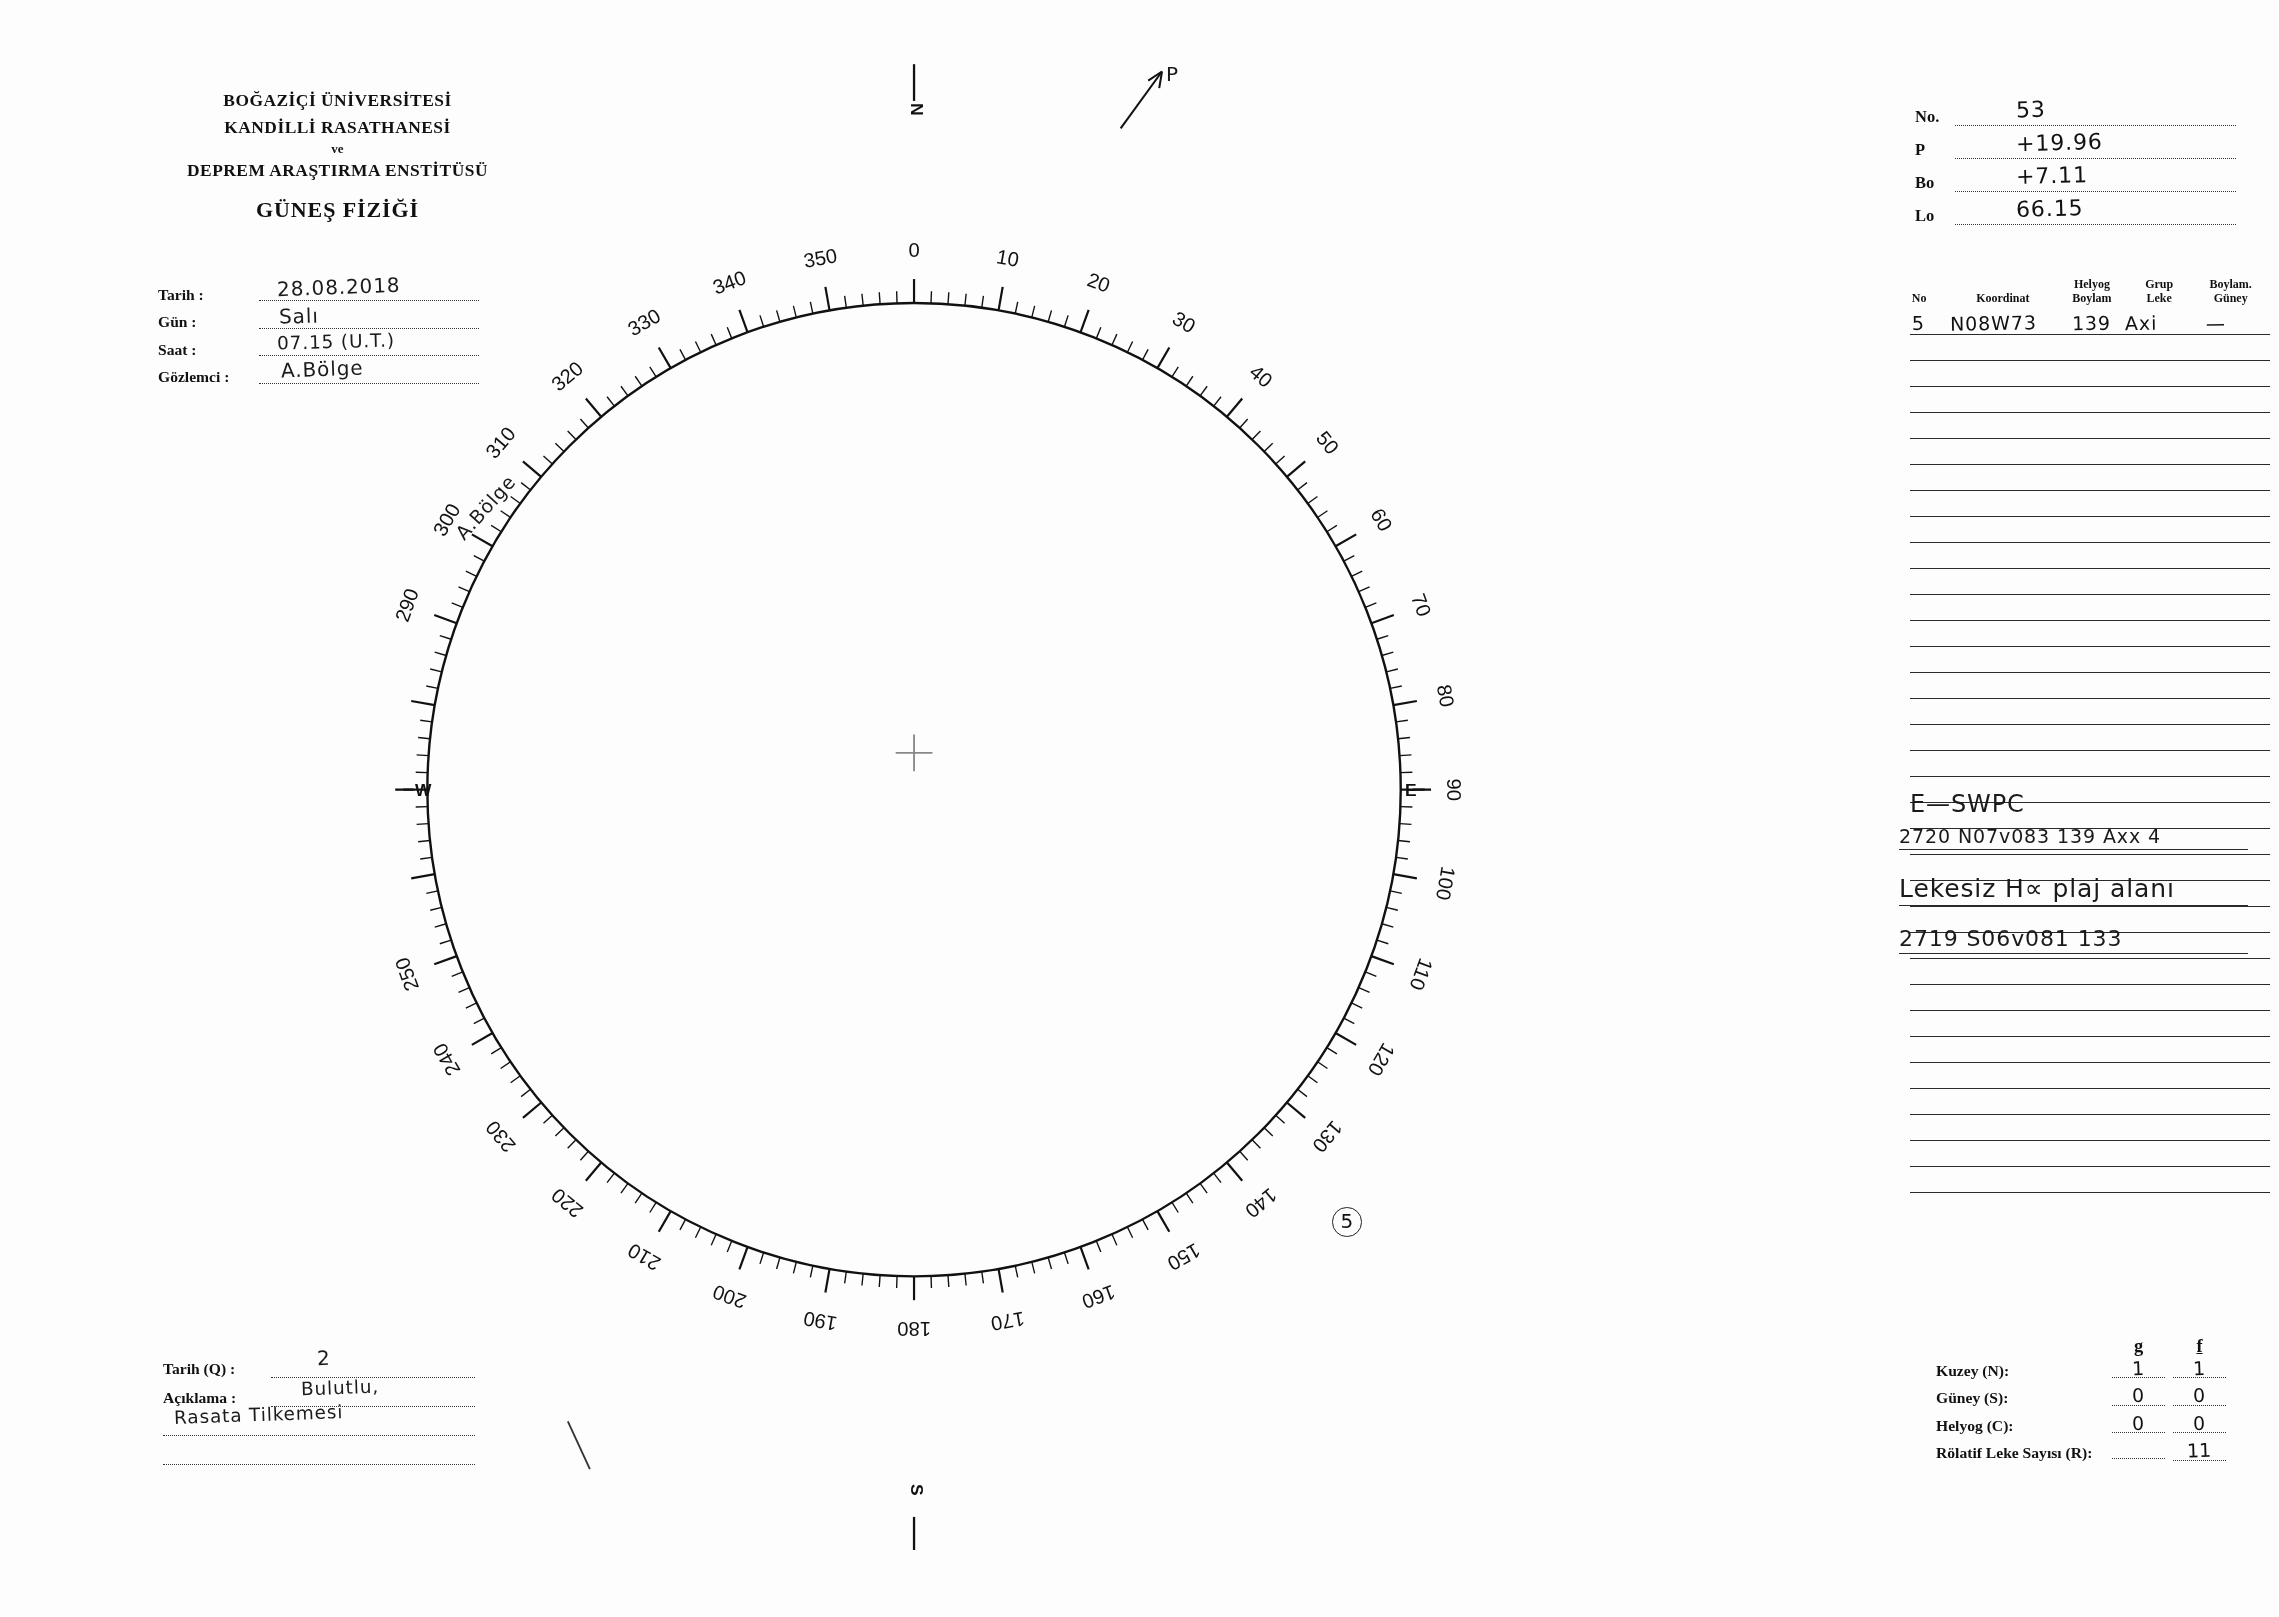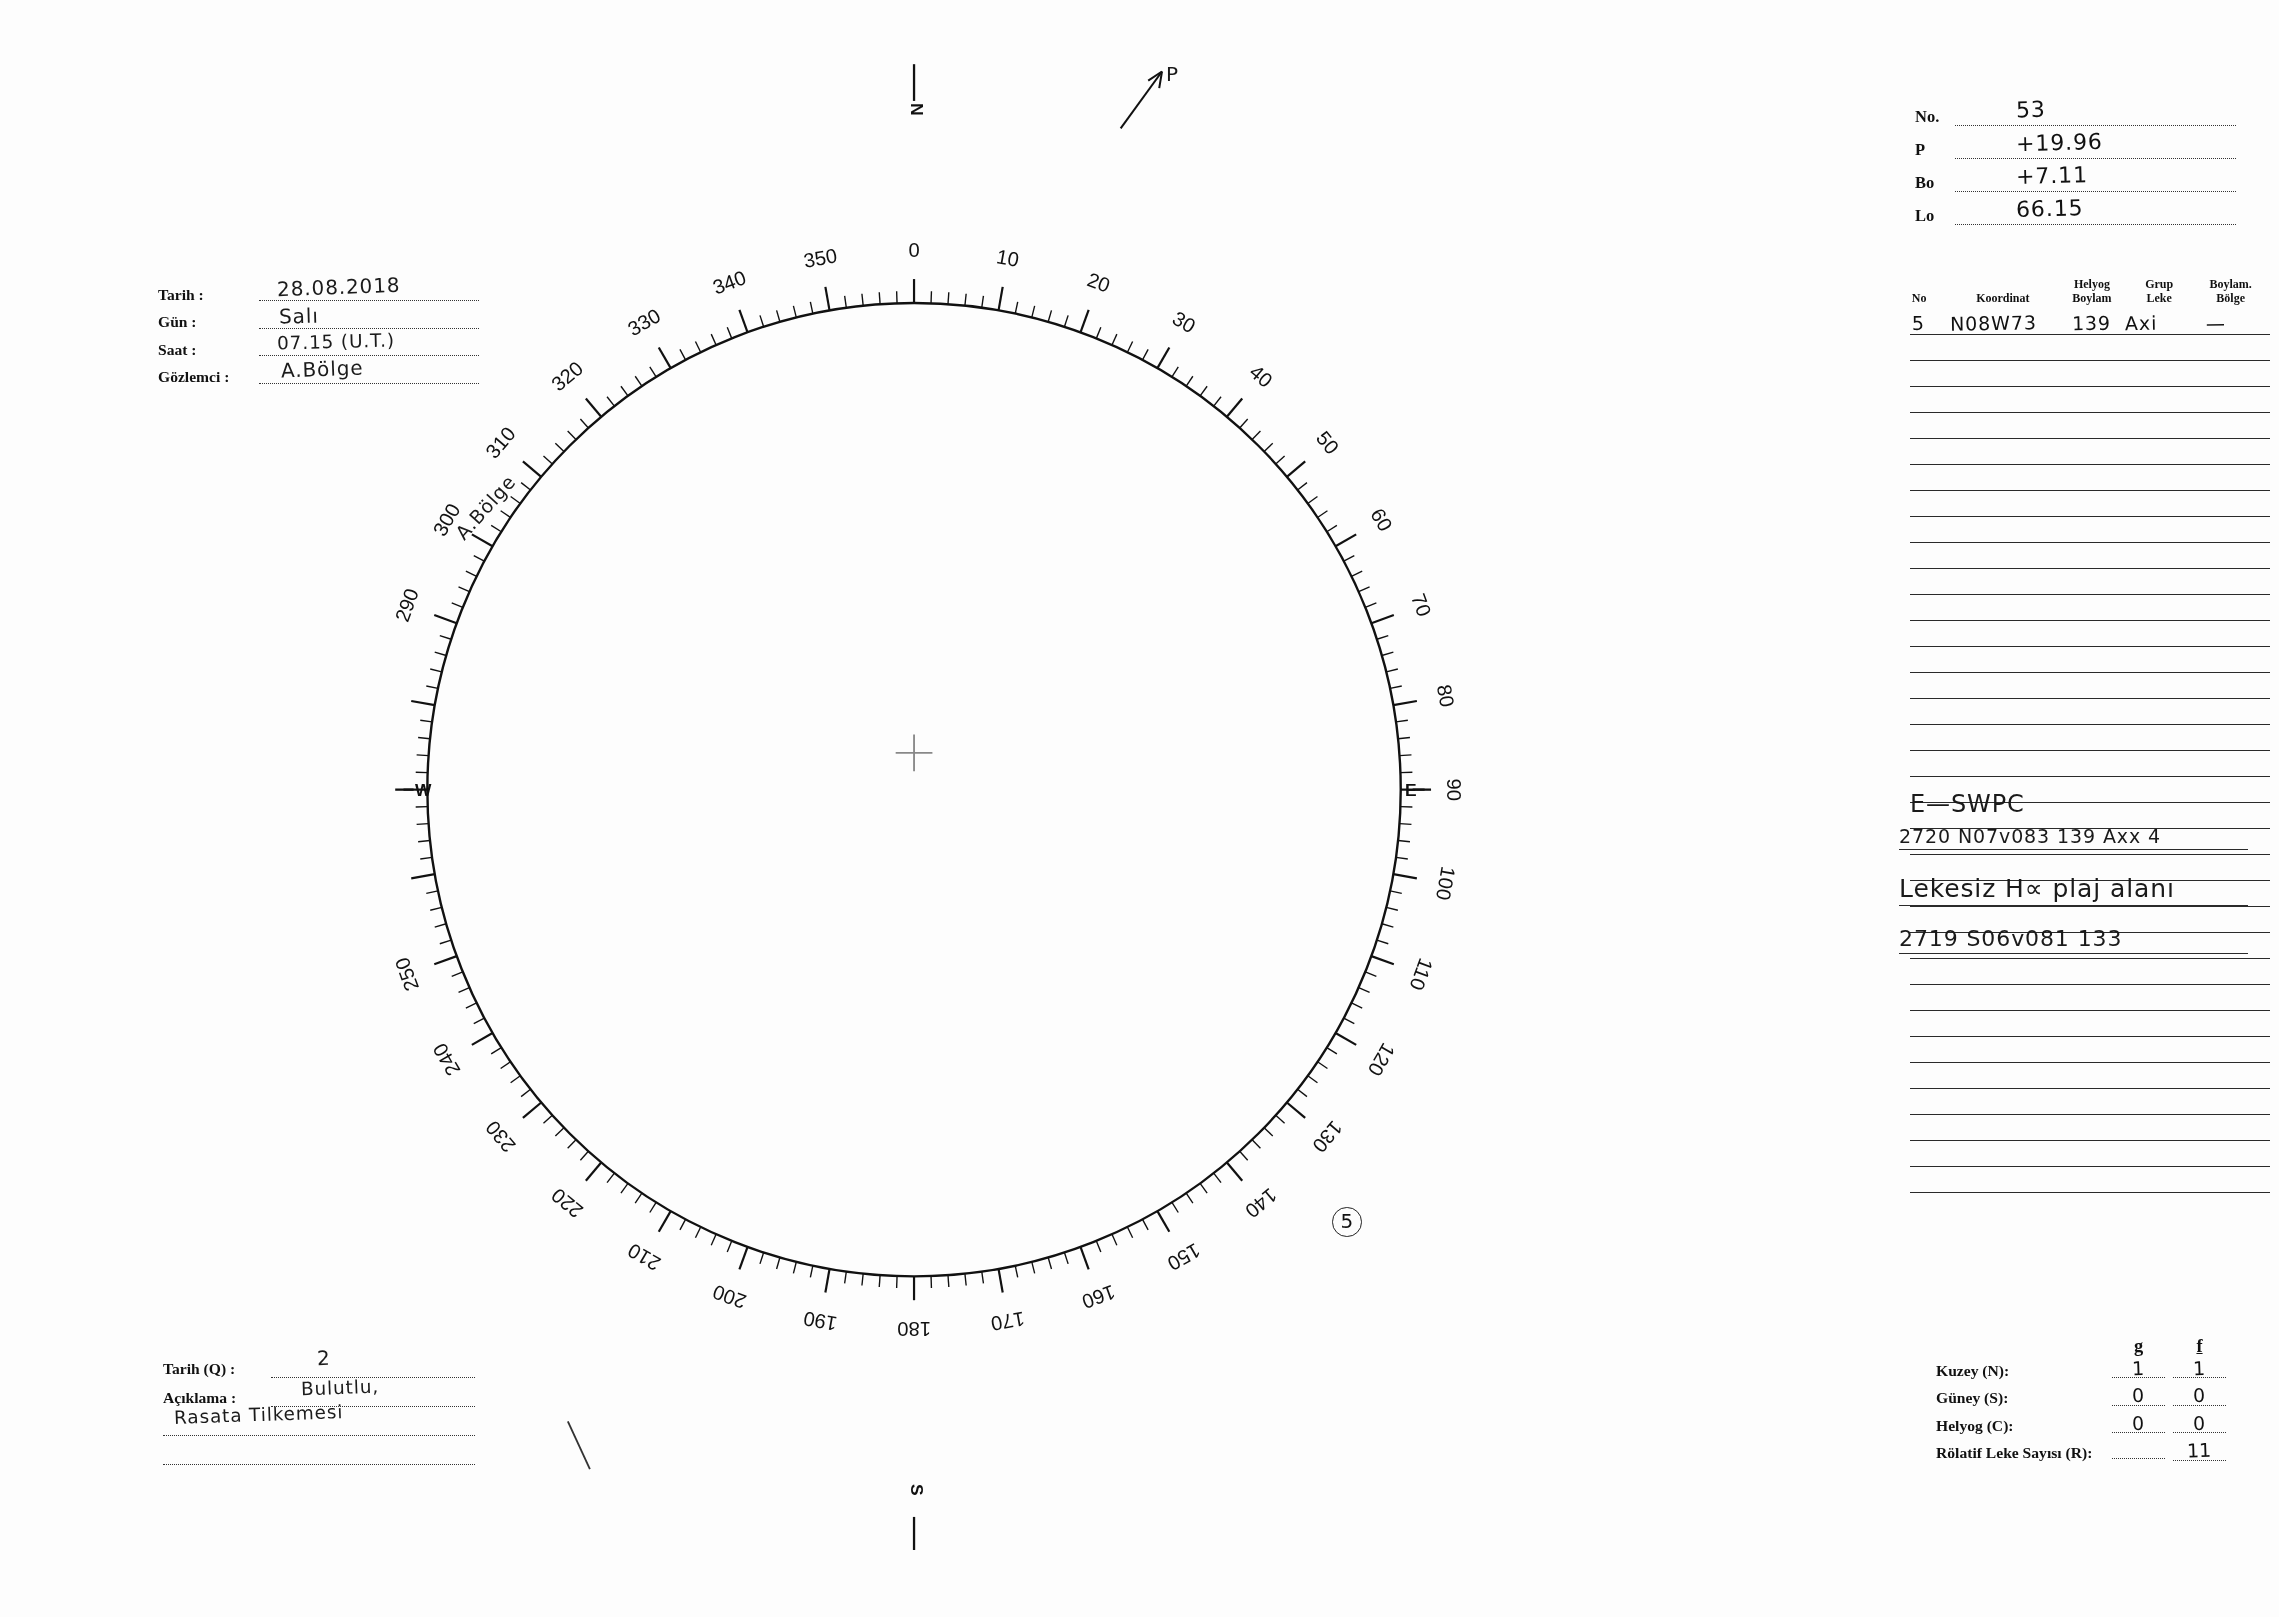--- a/index.html
+++ b/index.html
@@ -278,20 +278,27 @@
     border-radius: 50%;
     text-align: center;
     line-height: 26px;
   }
 </style>
 </head>
 <body>
 
 <div class="sheet">
 
+  <div class="inst-block">
+    <div class="inst-line">BOĞAZİÇİ ÜNİVERSİTESİ</div>
+    <div class="inst-line">KANDİLLİ RASATHANESİ</div>
+    <div class="inst-ve">ve</div>
+    <div class="inst-line">DEPREM ARAŞTIRMA ENSTİTÜSÜ</div>
+    <div class="inst-title">GÜNEŞ FİZİĞİ</div>
+  </div>
 
   <div class="form-block">
     <div class="form-row">
       <span class="form-label">Tarih :</span>
       <span class="form-dots"></span>
       <span class="hand" style="left:119px; top:-5.5px;">28.08.2018</span>
     </div>
     <div class="form-row">
       <span class="form-label">Gün :</span>
       <span class="form-dots"></span>
@@ -621,21 +628,21 @@
       <div class="c-hel">
         <div>Helyog</div>
         <div>Boylam</div>
       </div>
       <div class="c-grup">
         <div>Grup</div>
         <div>Leke</div>
       </div>
       <div class="c-boy">
         <div>Boylam.</div>
-        <div>Bölge</div>
+        <div>Güney</div>
       </div>
     </div>
 
     <div class="rt-lines" id="table-lines">
         <div class="rt-line"></div>
         <div class="rt-line"></div>
         <div class="rt-line"></div>
         <div class="rt-line"></div>
         <div class="rt-line"></div>
         <div class="rt-line"></div>

